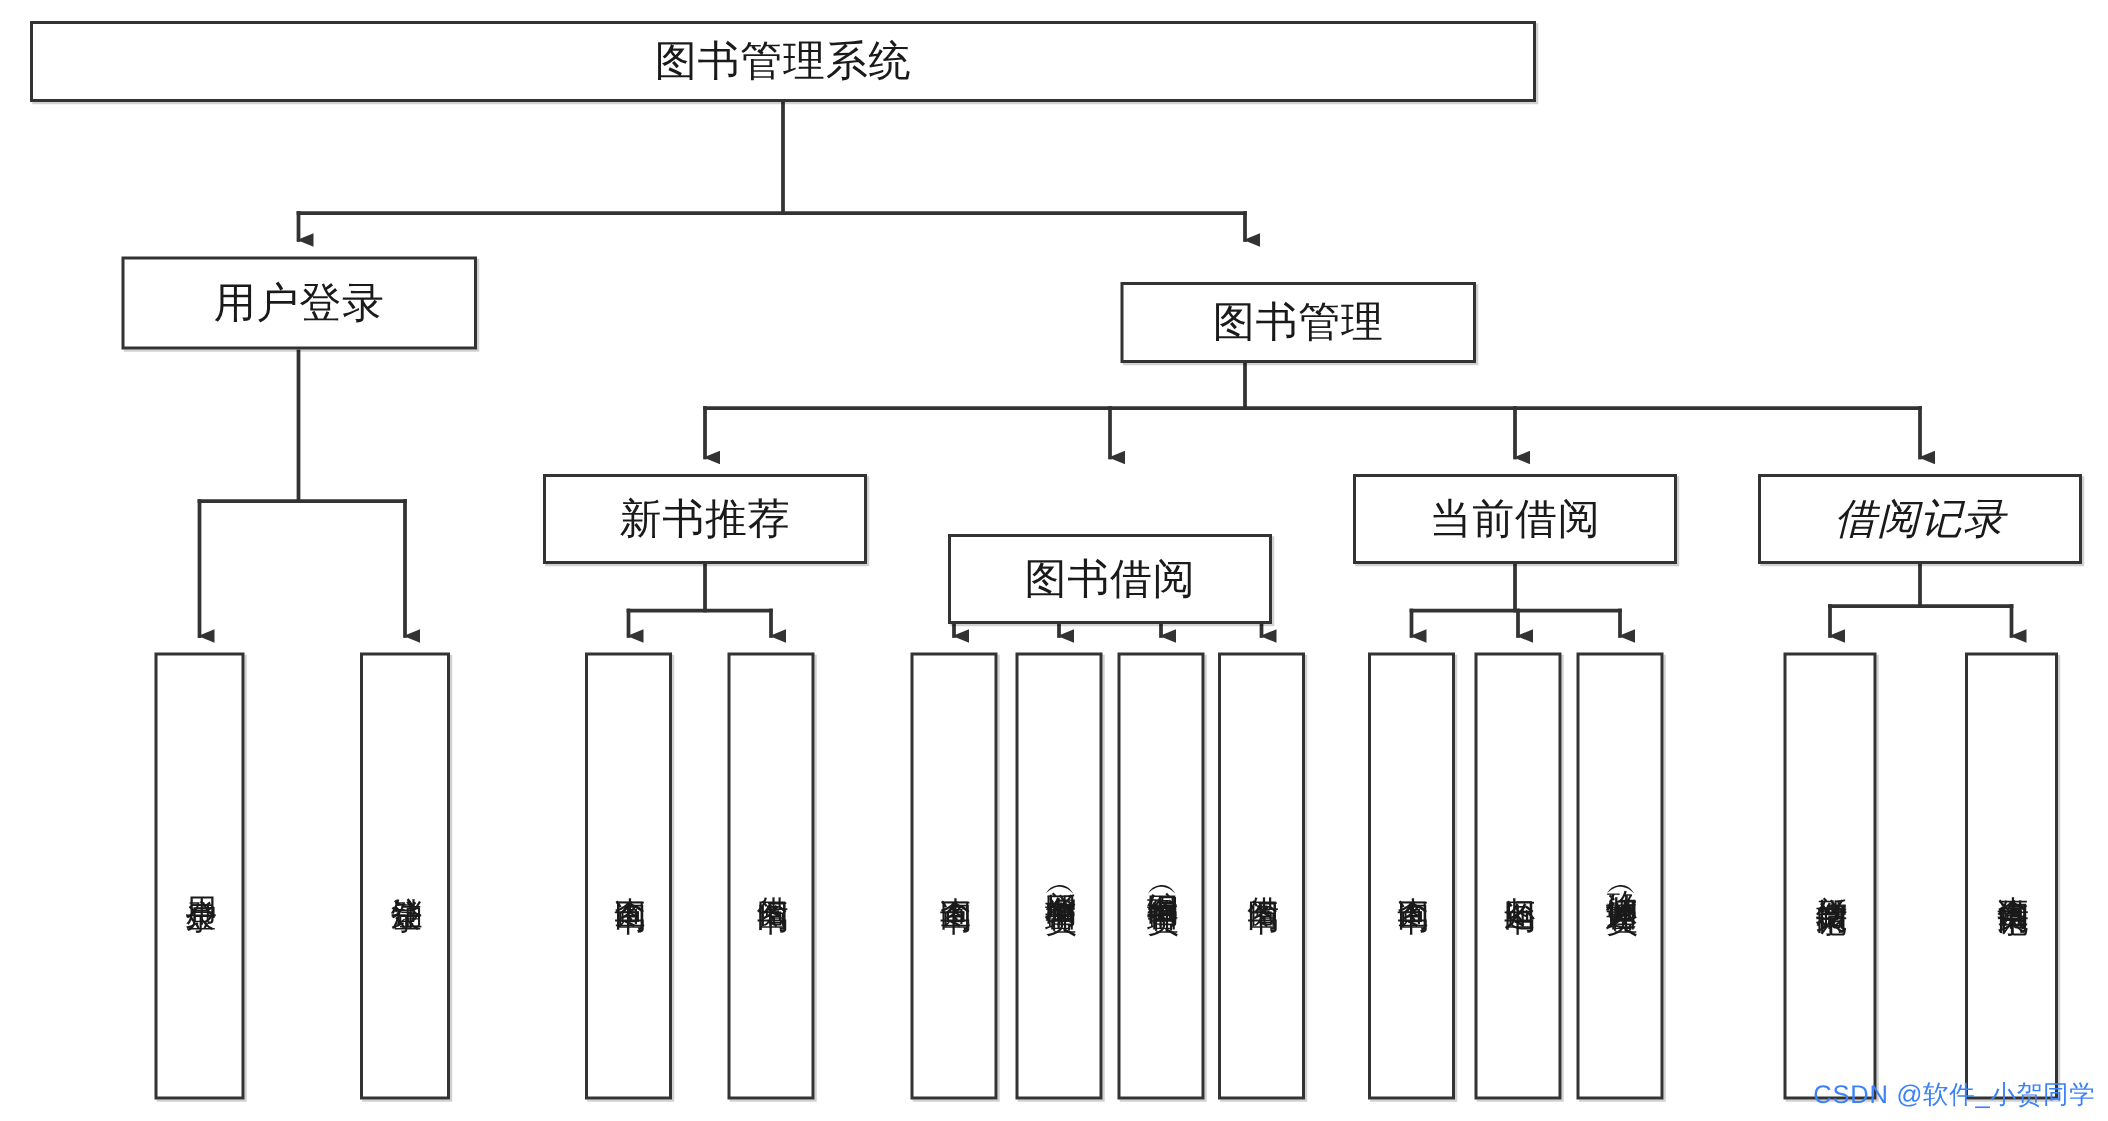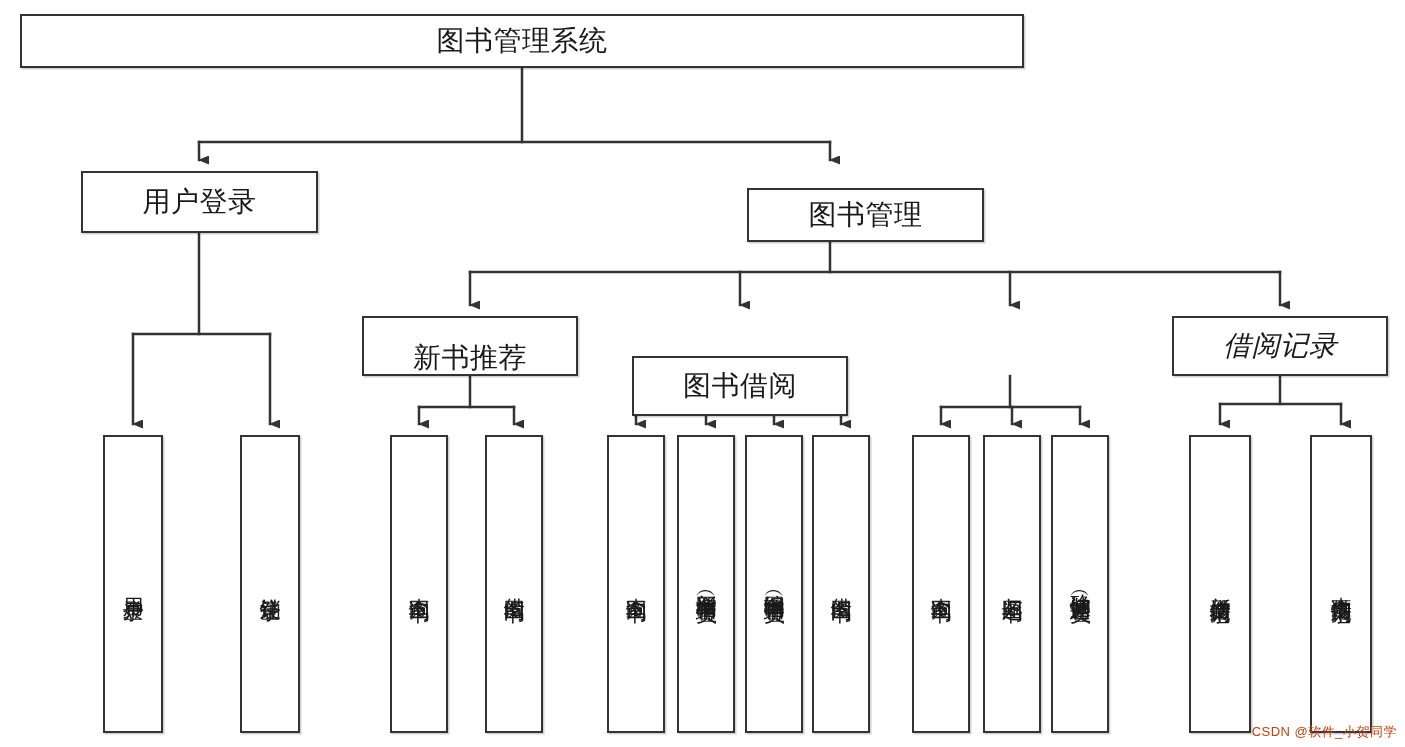--- a/index.html
+++ b/index.html
@@ -54,22 +54,22 @@
     white-space: normal;
     font-size: 21px;
     line-height: 1.25;
     letter-spacing: 1.5px;
     max-height: 280px;
   }
   #watermark {
     position: absolute;
     right: 8px;
     bottom: 6px;
-    font-size: 13px;
-    color: #c2410c;
+    font-size: 17px;
+    color: #3b82f6;
     letter-spacing: 0.5px;
     white-space: nowrap;
     pointer-events: none;
   }
 </style>
 </head>
 <body>
 
 <div id="diagram-root">
 
@@ -127,25 +127,28 @@
     <span class="node-label">图书管理系统</span>
   </div>
 
   <div class="node-box" id="node-l2-0" style="left: 81px; top: 171px; width: 237px; height: 62px;">
     <span class="node-label">用户登录</span>
   </div>
   <div class="node-box" id="node-l2-1" style="left: 711px; top: 188px; width: 237px; height: 54px; margin-left: 36px;">
     <span class="node-label">图书管理</span>
   </div>
 
-  <div class="node-box" id="node-l3-0" style="left: 362px; top: 316px; width: 216px; height: 60px; align-items: flex-end;">
+  <div class="node-box" id="node-l3-0" style="left: 362px; top: 316px; width: 216px; height: 60px;">
     <span class="node-label">新书推荐</span>
   </div>
   <div class="node-box" id="node-l3-1" style="left: 632px; top: 316px; width: 216px; height: 60px; margin-top: 40px;">
     <span class="node-label">图书借阅</span>
+  </div>
+  <div class="node-box" id="node-l3-2" style="left: 902px; top: 316px; width: 216px; height: 60px;">
+    <span class="node-label">当前借阅</span>
   </div>
   <div class="node-box" id="node-l3-3" style="left: 1172px; top: 316px; width: 216px; height: 60px; font-style: italic;">
     <span class="node-label">借阅记录</span>
   </div>
 
   <div class="node-box leaf" id="node-leaf-0" style="left: 103px; top: 435px; width: 60px; height: 298px;">
     <span class="node-label">用户登录</span>
   </div>
   <div class="node-box leaf" id="node-leaf-1" style="left: 240px; top: 435px; width: 60px; height: 298px;">
     <span class="node-label">注销登录</span>

